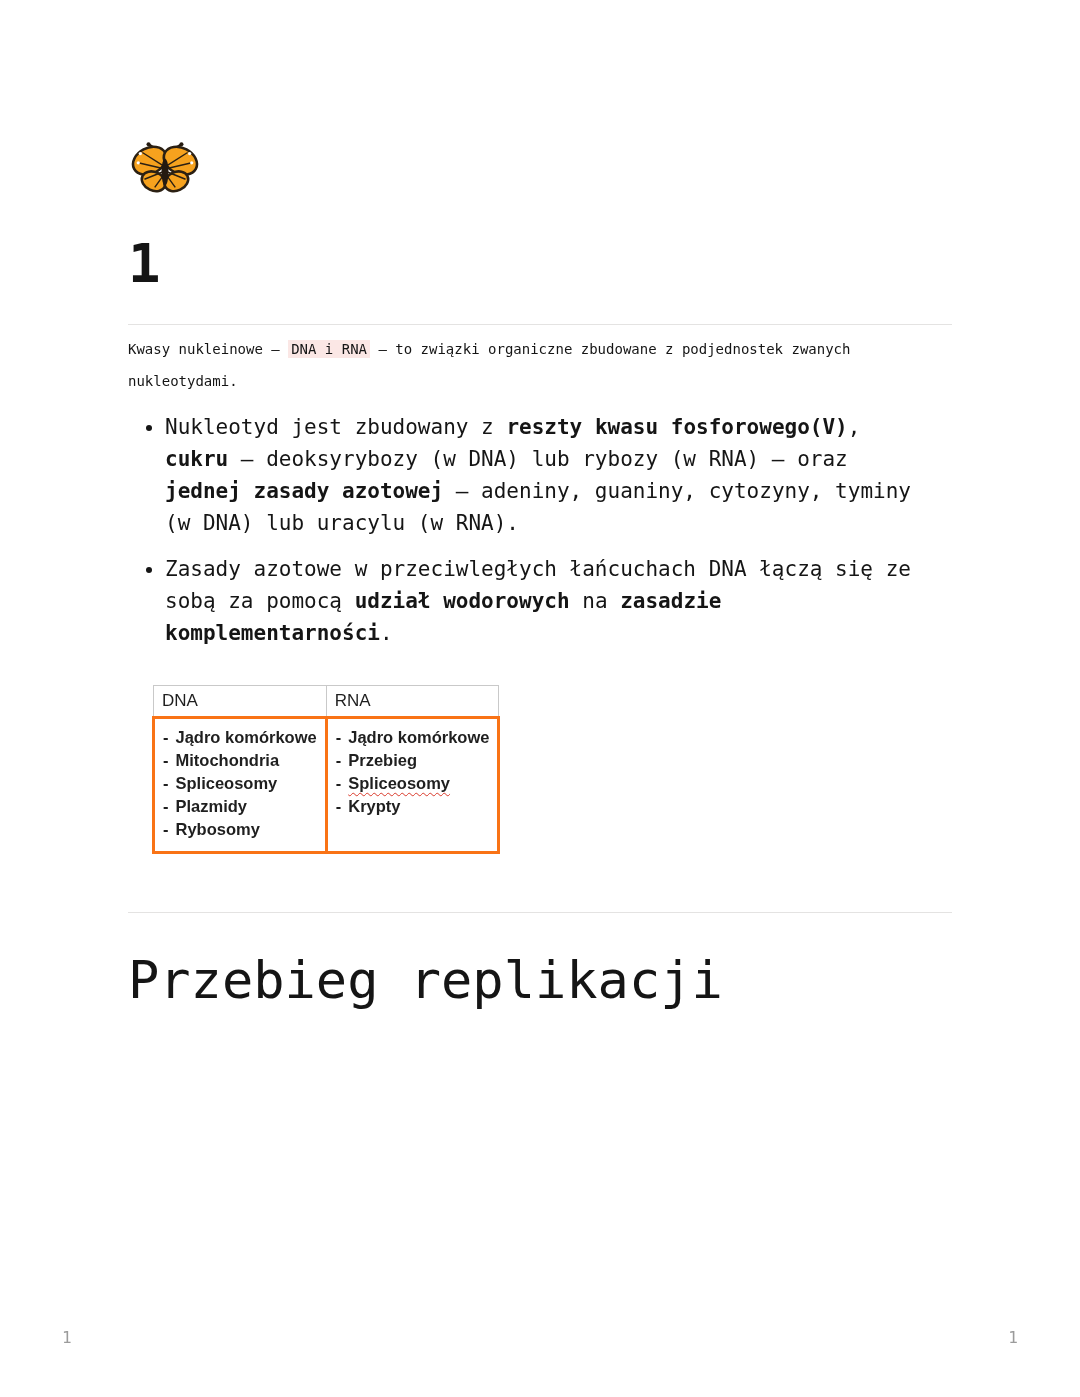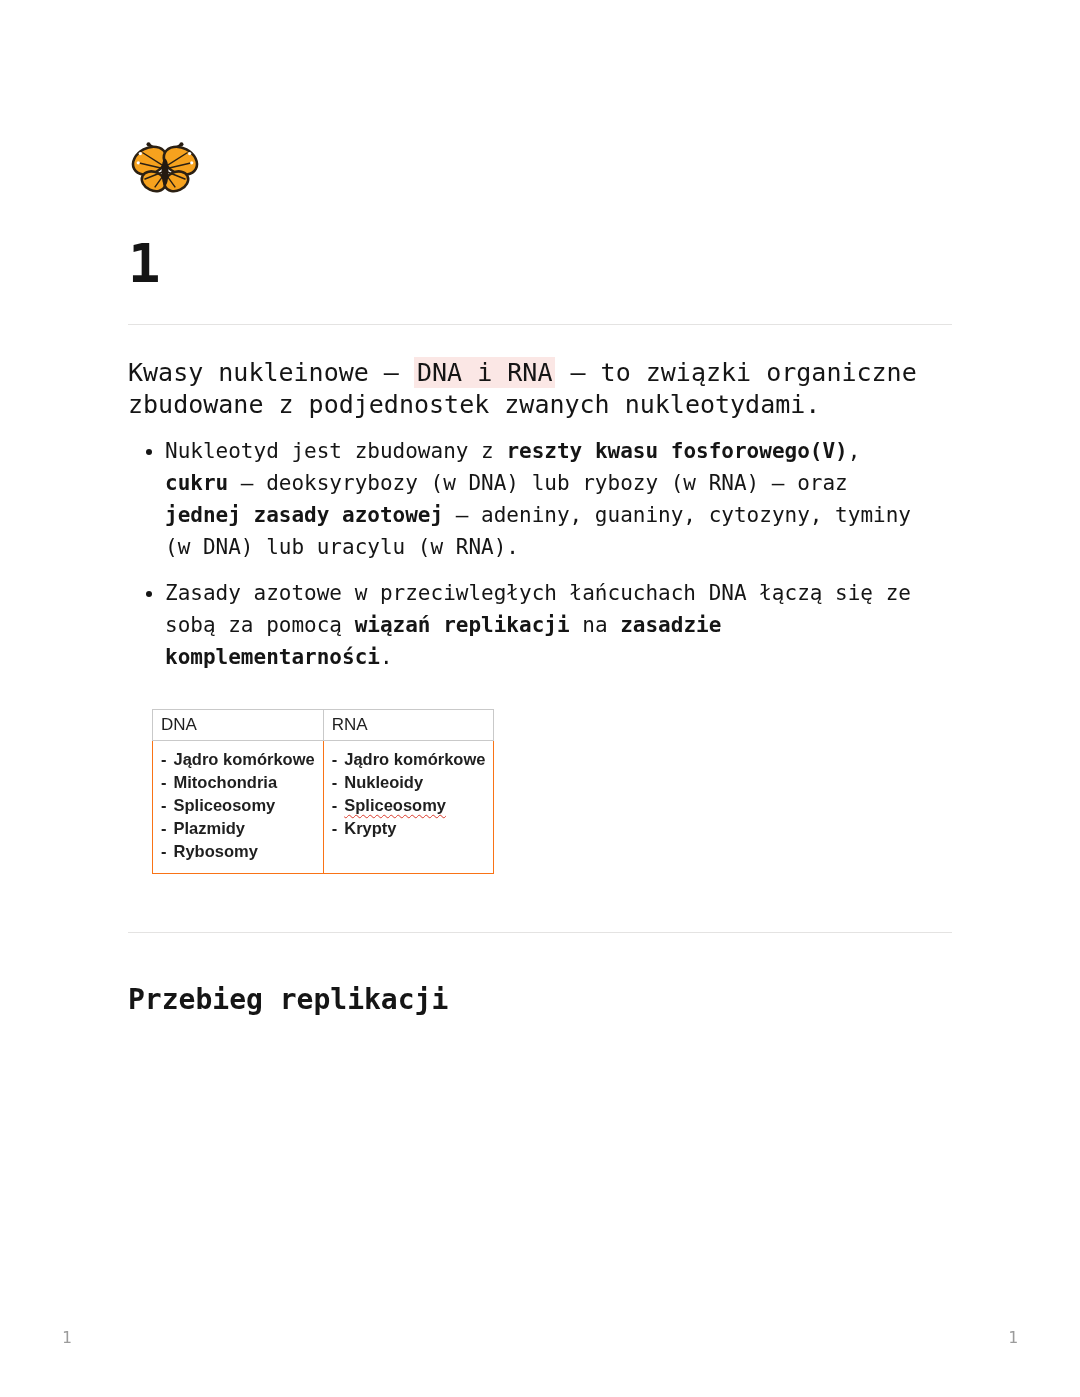--- a/index.html
+++ b/index.html
@@ -26,22 +26,22 @@
   hr.divider {
     border:none; border-top:1px solid #e4e3e2;
     margin:26px 0 0 0;
   }
   h2.section-heading {
     margin:38px 0 0 0;
     font-size:40px; line-height:50px;
     font-weight:bold;
   }
   .kwasy-intro {
-    margin:32px 0 0 0;
-    font-size:25px; line-height:32px;
+    margin:8px 0 0 0;
+    font-size:14px; line-height:32px;
   }
   .hl {
     background:#fbe7e5;
     padding:1px 3px;
   }
   ul.main-bullets {
     margin:14px 40px 16px 0;
     padding:0 0 0 37px;
     list-style:disc outside;
   }
@@ -70,21 +70,21 @@
   }
   table.mini-table th {
     border:1px solid #c9c9c9;
     font-weight:400;
     font-size:17px;
     text-align:left;
     padding:5px 8px;
     width:50%;
   }
   table.mini-table td {
-    border:1px solid #f97316;
+    border:3px solid #f97316;
     vertical-align:top;
     padding:7px 8px 10px 8px;
   }
   .cell-item {
     font-weight:bold;
     font-size:16.5px;
     line-height:23px;
     white-space:nowrap;
   }
   .cell-item .dash { margin-right:7px; }
@@ -99,21 +99,21 @@
   ul.side-bullets {
     margin:0;
     padding:0 0 0 26px;
     list-style:disc outside;
   }
   ul.side-bullets > li {
     margin:0 0 21px 0;
     font-size:21px; line-height:32px;
   }
   hr.divider-2 { border:none; border-top:1px solid #e4e3e2; margin:58px 0 0 0; }
-  h2.section-heading-2 { margin:42px 0 0 0; font-size:28px; line-height:50px; font-weight:bold; }
+  h2.section-heading-2 { margin:42px 0 0 0; font-size:52px; line-height:50px; font-weight:normal; }
   .footer-num {
     position:absolute;
     bottom:50px;
     font-size:16px;
     color:#9b9b9b;
   }
   .footer-num.left  { left:62px; }
   .footer-num.right { right:62px; }
 </style>
 </head>
@@ -143,21 +143,21 @@
   <h1 class="page-title">1</h1>
 
 
   <hr class="divider">
 
 
   <p class="kwasy-intro"><span>Kwasy nukleinowe – </span><span class="hl">DNA i RNA</span><span> – to związki organiczne zbudowane z podjednostek zwanych nukleotydami.</span></p>
 
   <ul class="main-bullets">
     <li><span>Nukleotyd jest zbudowany z </span><b>reszty kwasu fosforowego(V)</b><span>, </span><b>cukru</b><span> – deoksyrybozy (w DNA) lub rybozy (w RNA) – oraz </span><b>jednej zasady azotowej</b><span> – adeniny, guaniny, cytozyny, tyminy (w DNA) lub uracylu (w RNA).</span></li>
-    <li><span>Zasady azotowe w przeciwległych łańcuchach DNA łączą się ze sobą za pomocą </span><b>wiązań replikacji</b><span> na </span><b>zasadzie komplementarności</b><span>.</span></li>
+    <li><span>Zasady azotowe w przeciwległych łańcuchach DNA łączą się ze sobą za pomocą </span><b>udział wodorowych</b><span> na </span><b>zasadzie komplementarności</b><span>.</span></li>
   </ul>
 
   <div class="columns">
 
     <div class="table-wrap">
       <table class="mini-table">
         <thead>
           <tr>
             <th>DNA</th>
             <th>RNA</th>
@@ -167,21 +167,21 @@
           <tr>
             <td>
               <div class="cell-item"><span class="dash">-</span><span>Jądro komórkowe</span></div>
               <div class="cell-item"><span class="dash">-</span><span>Mitochondria</span></div>
               <div class="cell-item"><span class="dash">-</span><span>Spliceosomy</span></div>
               <div class="cell-item"><span class="dash">-</span><span>Plazmidy</span></div>
               <div class="cell-item"><span class="dash">-</span><span>Rybosomy</span></div>
             </td>
             <td>
               <div class="cell-item"><span class="dash">-</span><span>Jądro komórkowe</span></div>
-              <div class="cell-item"><span class="dash">-</span><span>Nukleoidy</span></div>
+              <div class="cell-item"><span class="dash">-</span><span>Przebieg</span></div>
               <div class="cell-item"><span class="dash">-</span><span class="misspelled">Spliceosomy</span></div>
               <div class="cell-item"><span class="dash">-</span><span>Krypty</span></div>
             </td>
           </tr>
         </tbody>
       </table>
     </div>
 
 
   </div>

